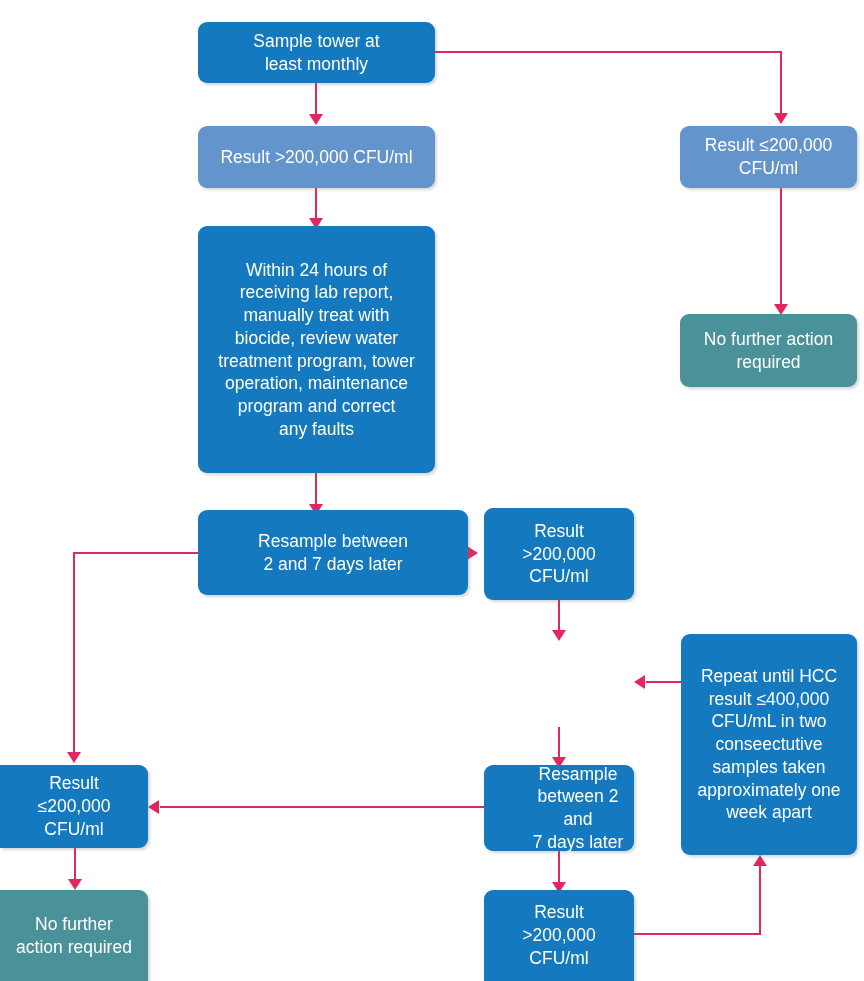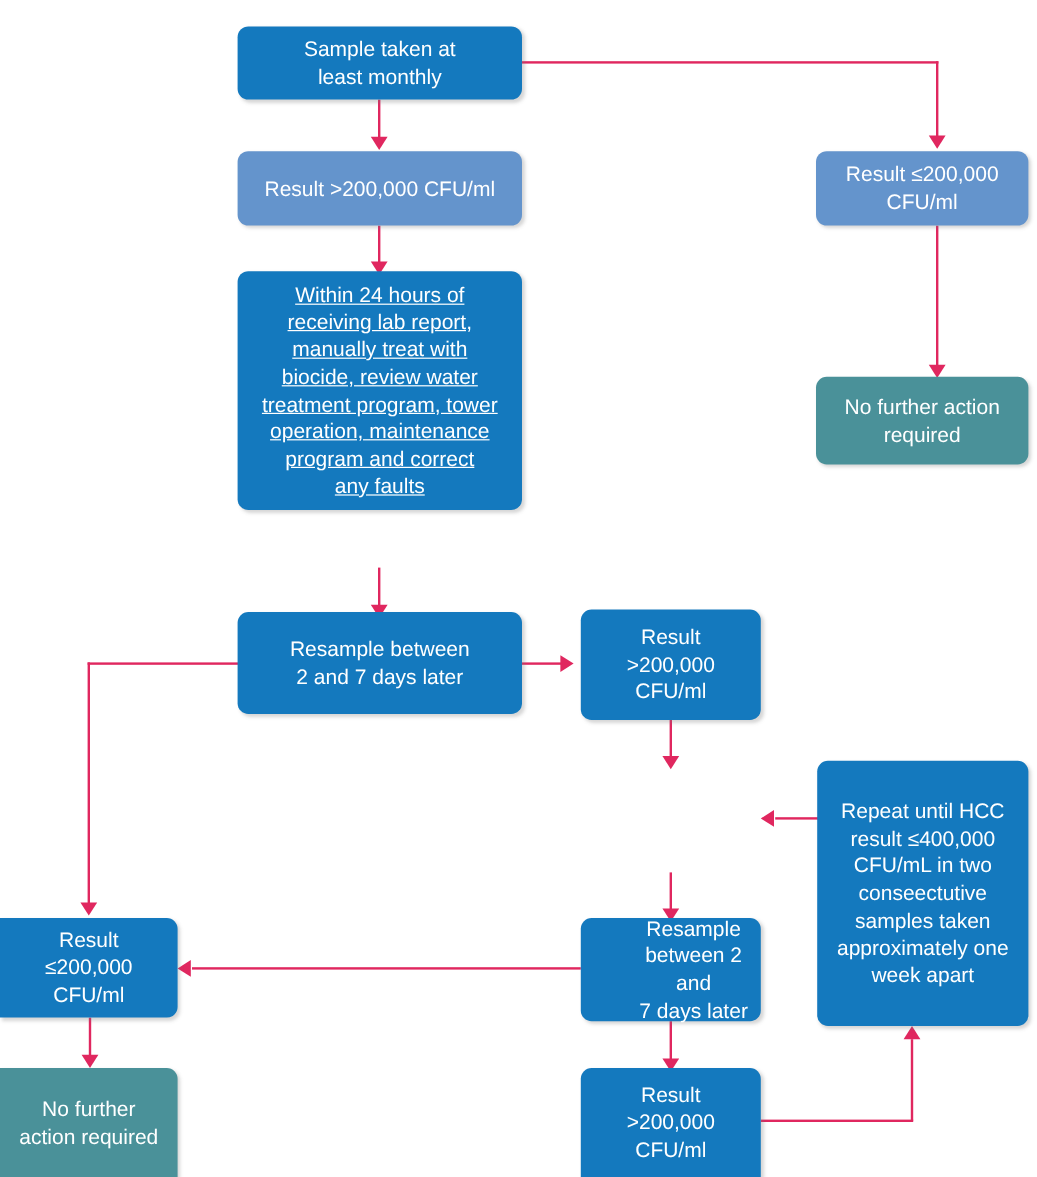--- a/index.html
+++ b/index.html
@@ -101,41 +101,41 @@
   <div class="ln v" style="left:558px; top:851px; height:35px;"></div>
   <div class="arw down" style="left:552px; top:882px;"></div>
 
   <div class="ln v" style="left:74px; top:848px; height:35px;"></div>
   <div class="arw down" style="left:68px; top:879px;"></div>
 
   <div class="ln h" style="left:634px; top:933px; width:127px;"></div>
   <div class="ln v" style="left:759px; top:866px; height:68px;"></div>
   <div class="arw up" style="left:753px; top:855px;"></div>
 
-  <div class="node blue" style="left:198px; top:22px; width:237px; height:61px;">Sample taken at
+  <div class="node blue" style="left:198px; top:22px; width:237px; height:61px;">Sample tower at
 least monthly</div>
 
   <div class="node light" style="left:198px; top:126px; width:237px; height:62px;">Result &gt;200,000 CFU/ml</div>
 
   <div class="node light" style="left:680px; top:126px; width:177px; height:62px;">Result ≤200,000
 CFU/ml</div>
 
   <div class="node teal" style="left:680px; top:314px; width:177px; height:73px;">No further action
 required</div>
 
-  <div class="node blue" style="left:198px; top:226px; width:237px; height:199px;text-decoration:underline;">Within 24 hours of
+  <div class="node blue" style="left:198px; top:226px; width:237px; height:247px;">Within 24 hours of
 receiving lab report,
 manually treat with
 biocide, review water
 treatment program, tower
 operation, maintenance
 program and correct
 any faults</div>
 
-  <div class="node blue" style="left:198px; top:510px; width:237px; height:85px;">Resample between
+  <div class="node blue" style="left:198px; top:510px; width:270px; height:85px;">Resample between
 2 and 7 days later</div>
 
   <div class="node blue" style="left:484px; top:508px; width:150px; height:92px;">Result
 &gt;200,000
 CFU/ml</div>
 
 
   <div class="node blue" style="left:681px; top:634px; width:176px; height:221px;">Repeat until HCC
 result ≤400,000
 CFU/mL in two

